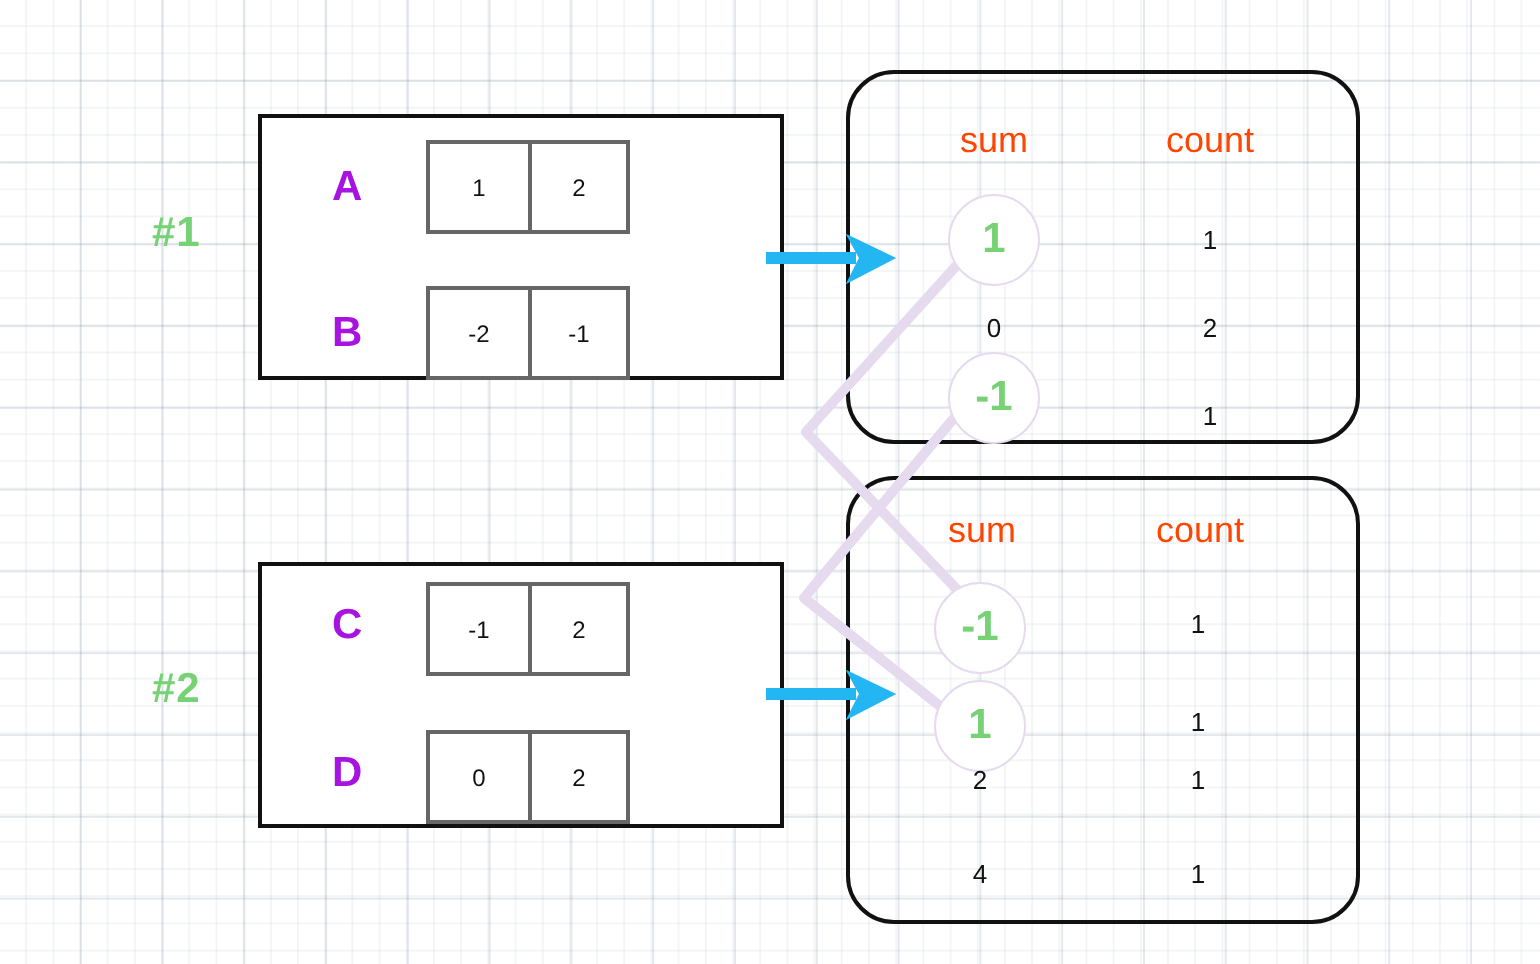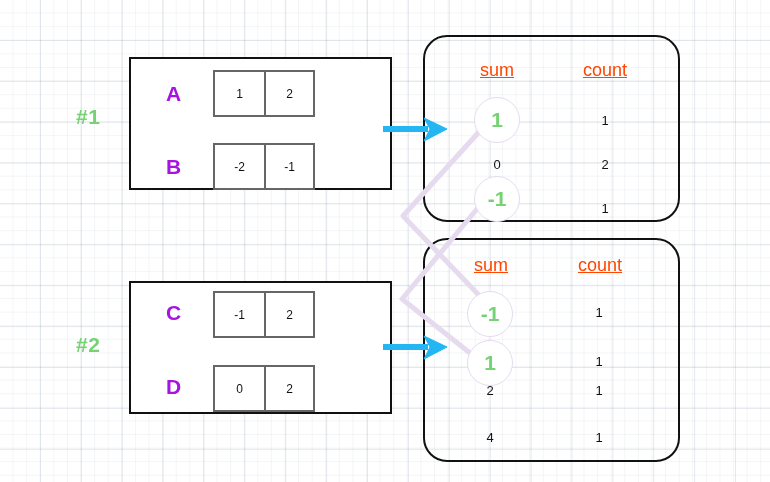--- a/index.html
+++ b/index.html
@@ -70,21 +70,20 @@
     background:transparent;
     box-sizing:border-box;
   }
   .col-head{
     position:absolute;
     color:#ff4500;
     font-size:18px;
     font-weight:400;
     transform:translateX(-50%);
     white-space:nowrap;
-    text-decoration:underline;
   }
   .val{
     position:absolute;
     font-size:13px;
     color:#111111;
     transform:translate(-50%,-50%);
     white-space:nowrap;
     z-index:4;
   }
   .val.hl{

